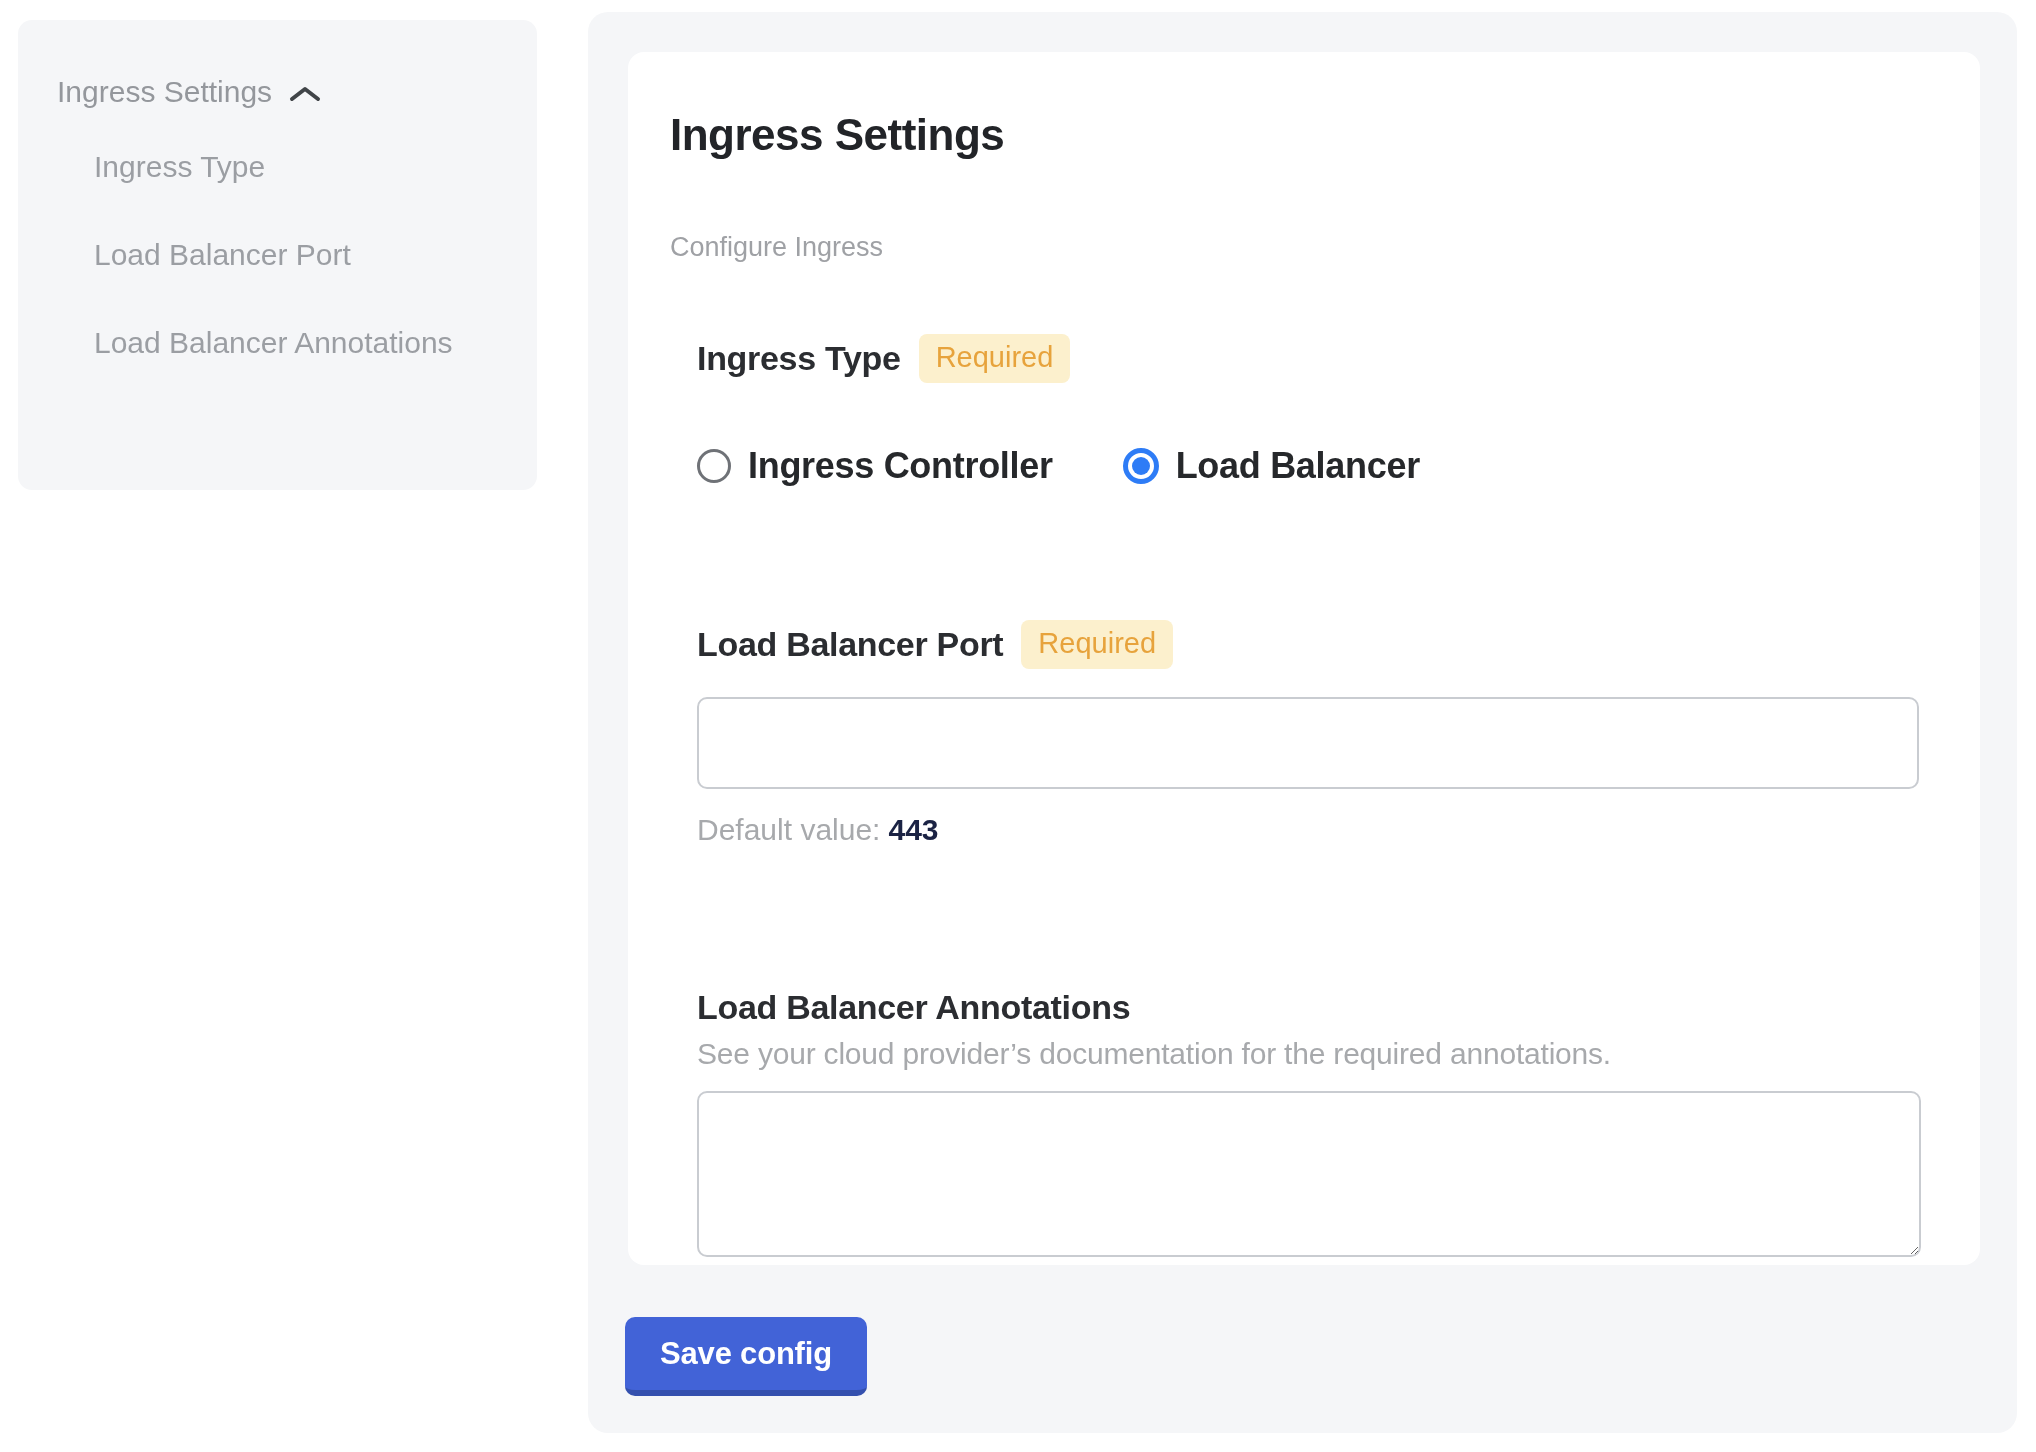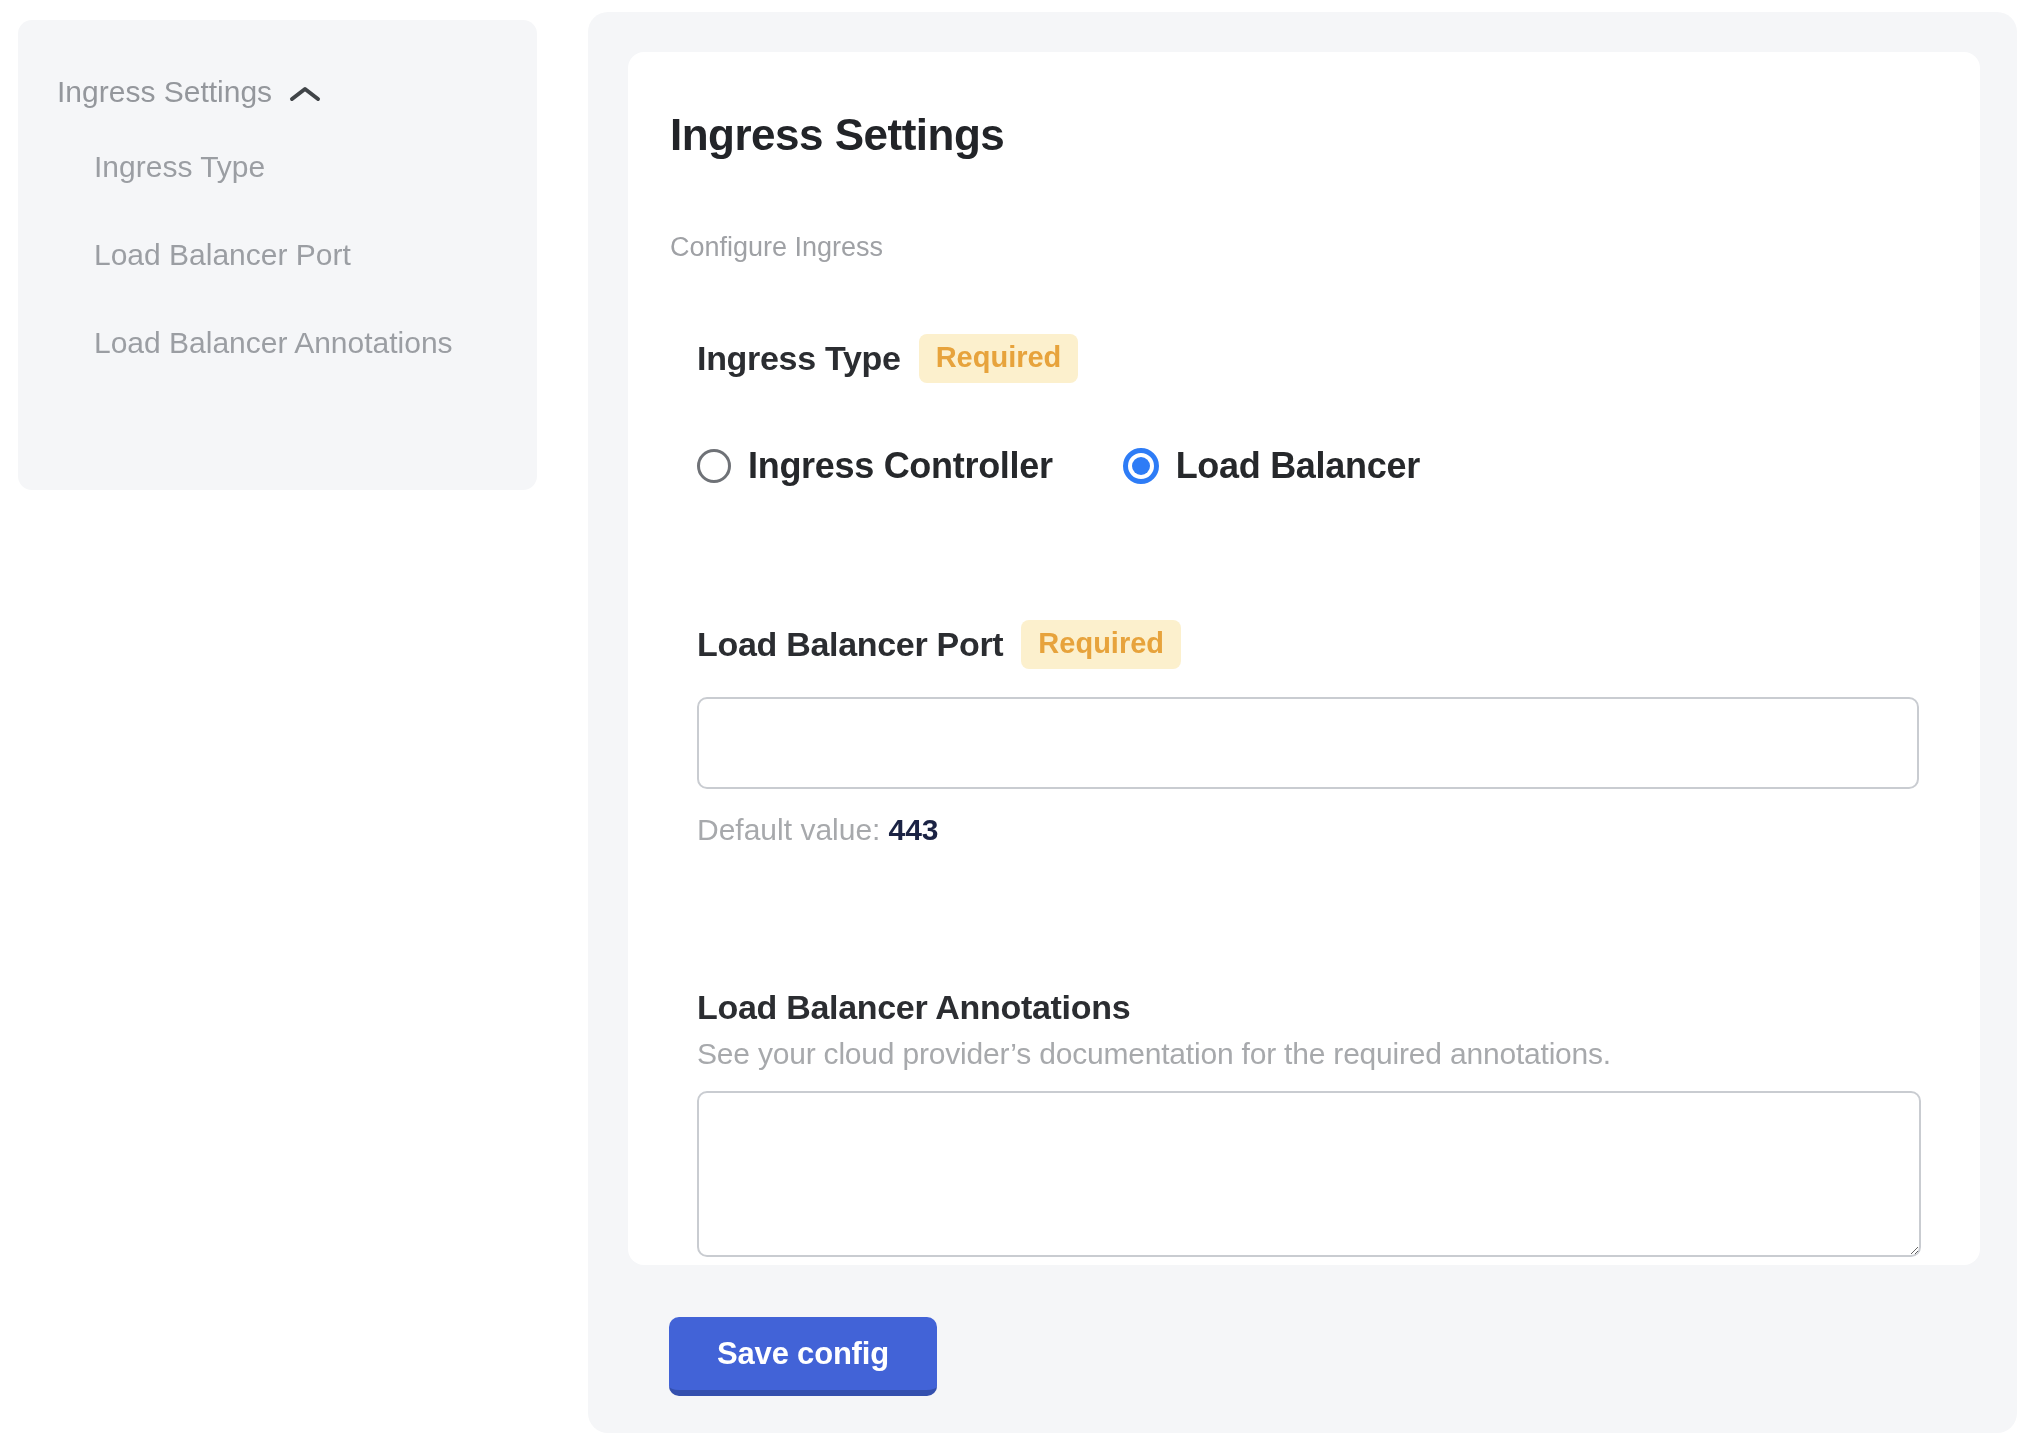--- a/index.html
+++ b/index.html
@@ -92,21 +92,20 @@
     font-weight: 700;
     color: #2b2d31;
     letter-spacing: -0.3px;
   }
   .badge {
     background: #fcf0cd;
     color: #e7a33c;
     font-size: 29px;
     padding: 7px 17px 9px 17px;
     border-radius: 8px;
-    font-weight: bold;
   }
   .section-desc {
     margin-top: 10px;
     font-size: 30px;
     color: #a7a9ac;
     letter-spacing: -0.2px;
   }
 
   
   .radio-row {
@@ -185,32 +184,31 @@
   .default-value {
     color: #1b2344;
     font-weight: 700;
     margin-left: 8px;
   }
 
   
   .save-btn {
     position: absolute;
     left: 625px; top: 1317px;
-    width: 268px; height: 79px;
+    width: 242px; height: 79px;
     background: #4263d7;
     border: none;
     border-bottom: 6px solid #3450ae;
     border-radius: 10px;
     color: #ffffff;
     font-size: 31px;
     font-weight: 700;
     font-family: "Liberation Sans", sans-serif;
     cursor: pointer;
     letter-spacing: -0.2px;
-    margin-left: 44px;
   }
 </style>
 </head>
 <body>
 
 <nav class="sidebar">
   <div class="sidebar-title">
     <span>Ingress Settings</span>
     <span class="chev">
       <svg width="34" height="22" viewBox="0 0 34 22">

